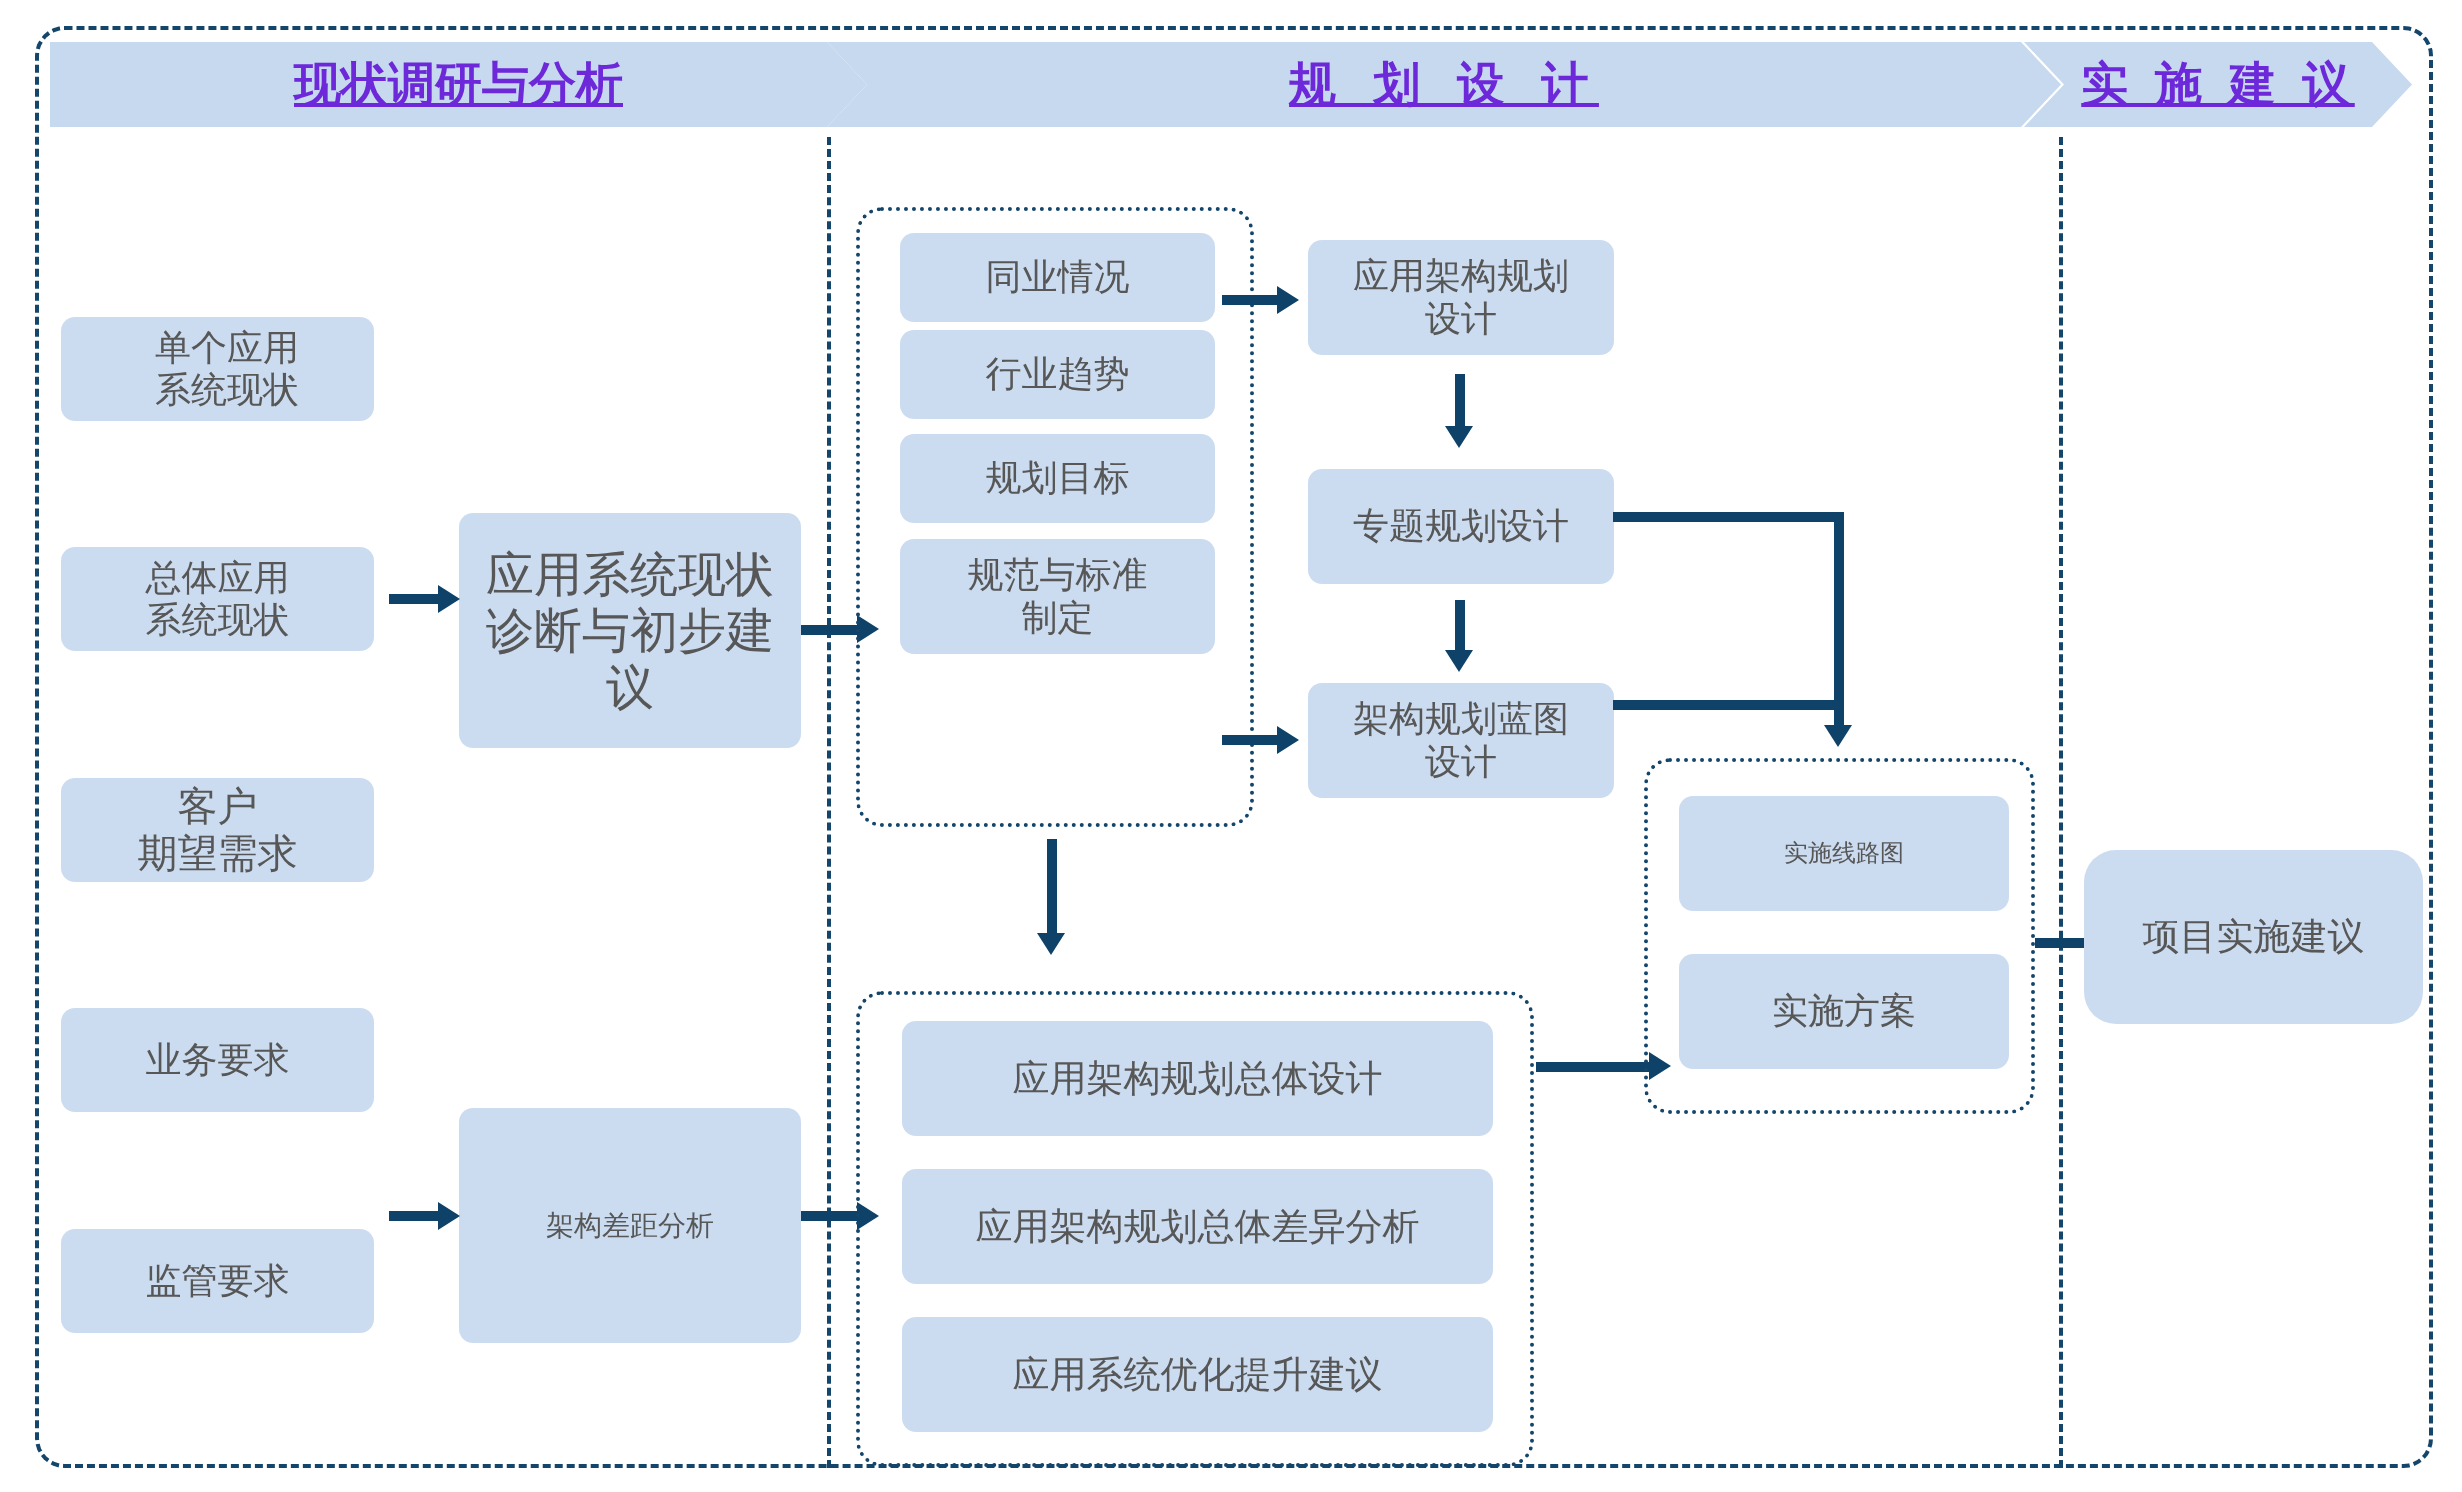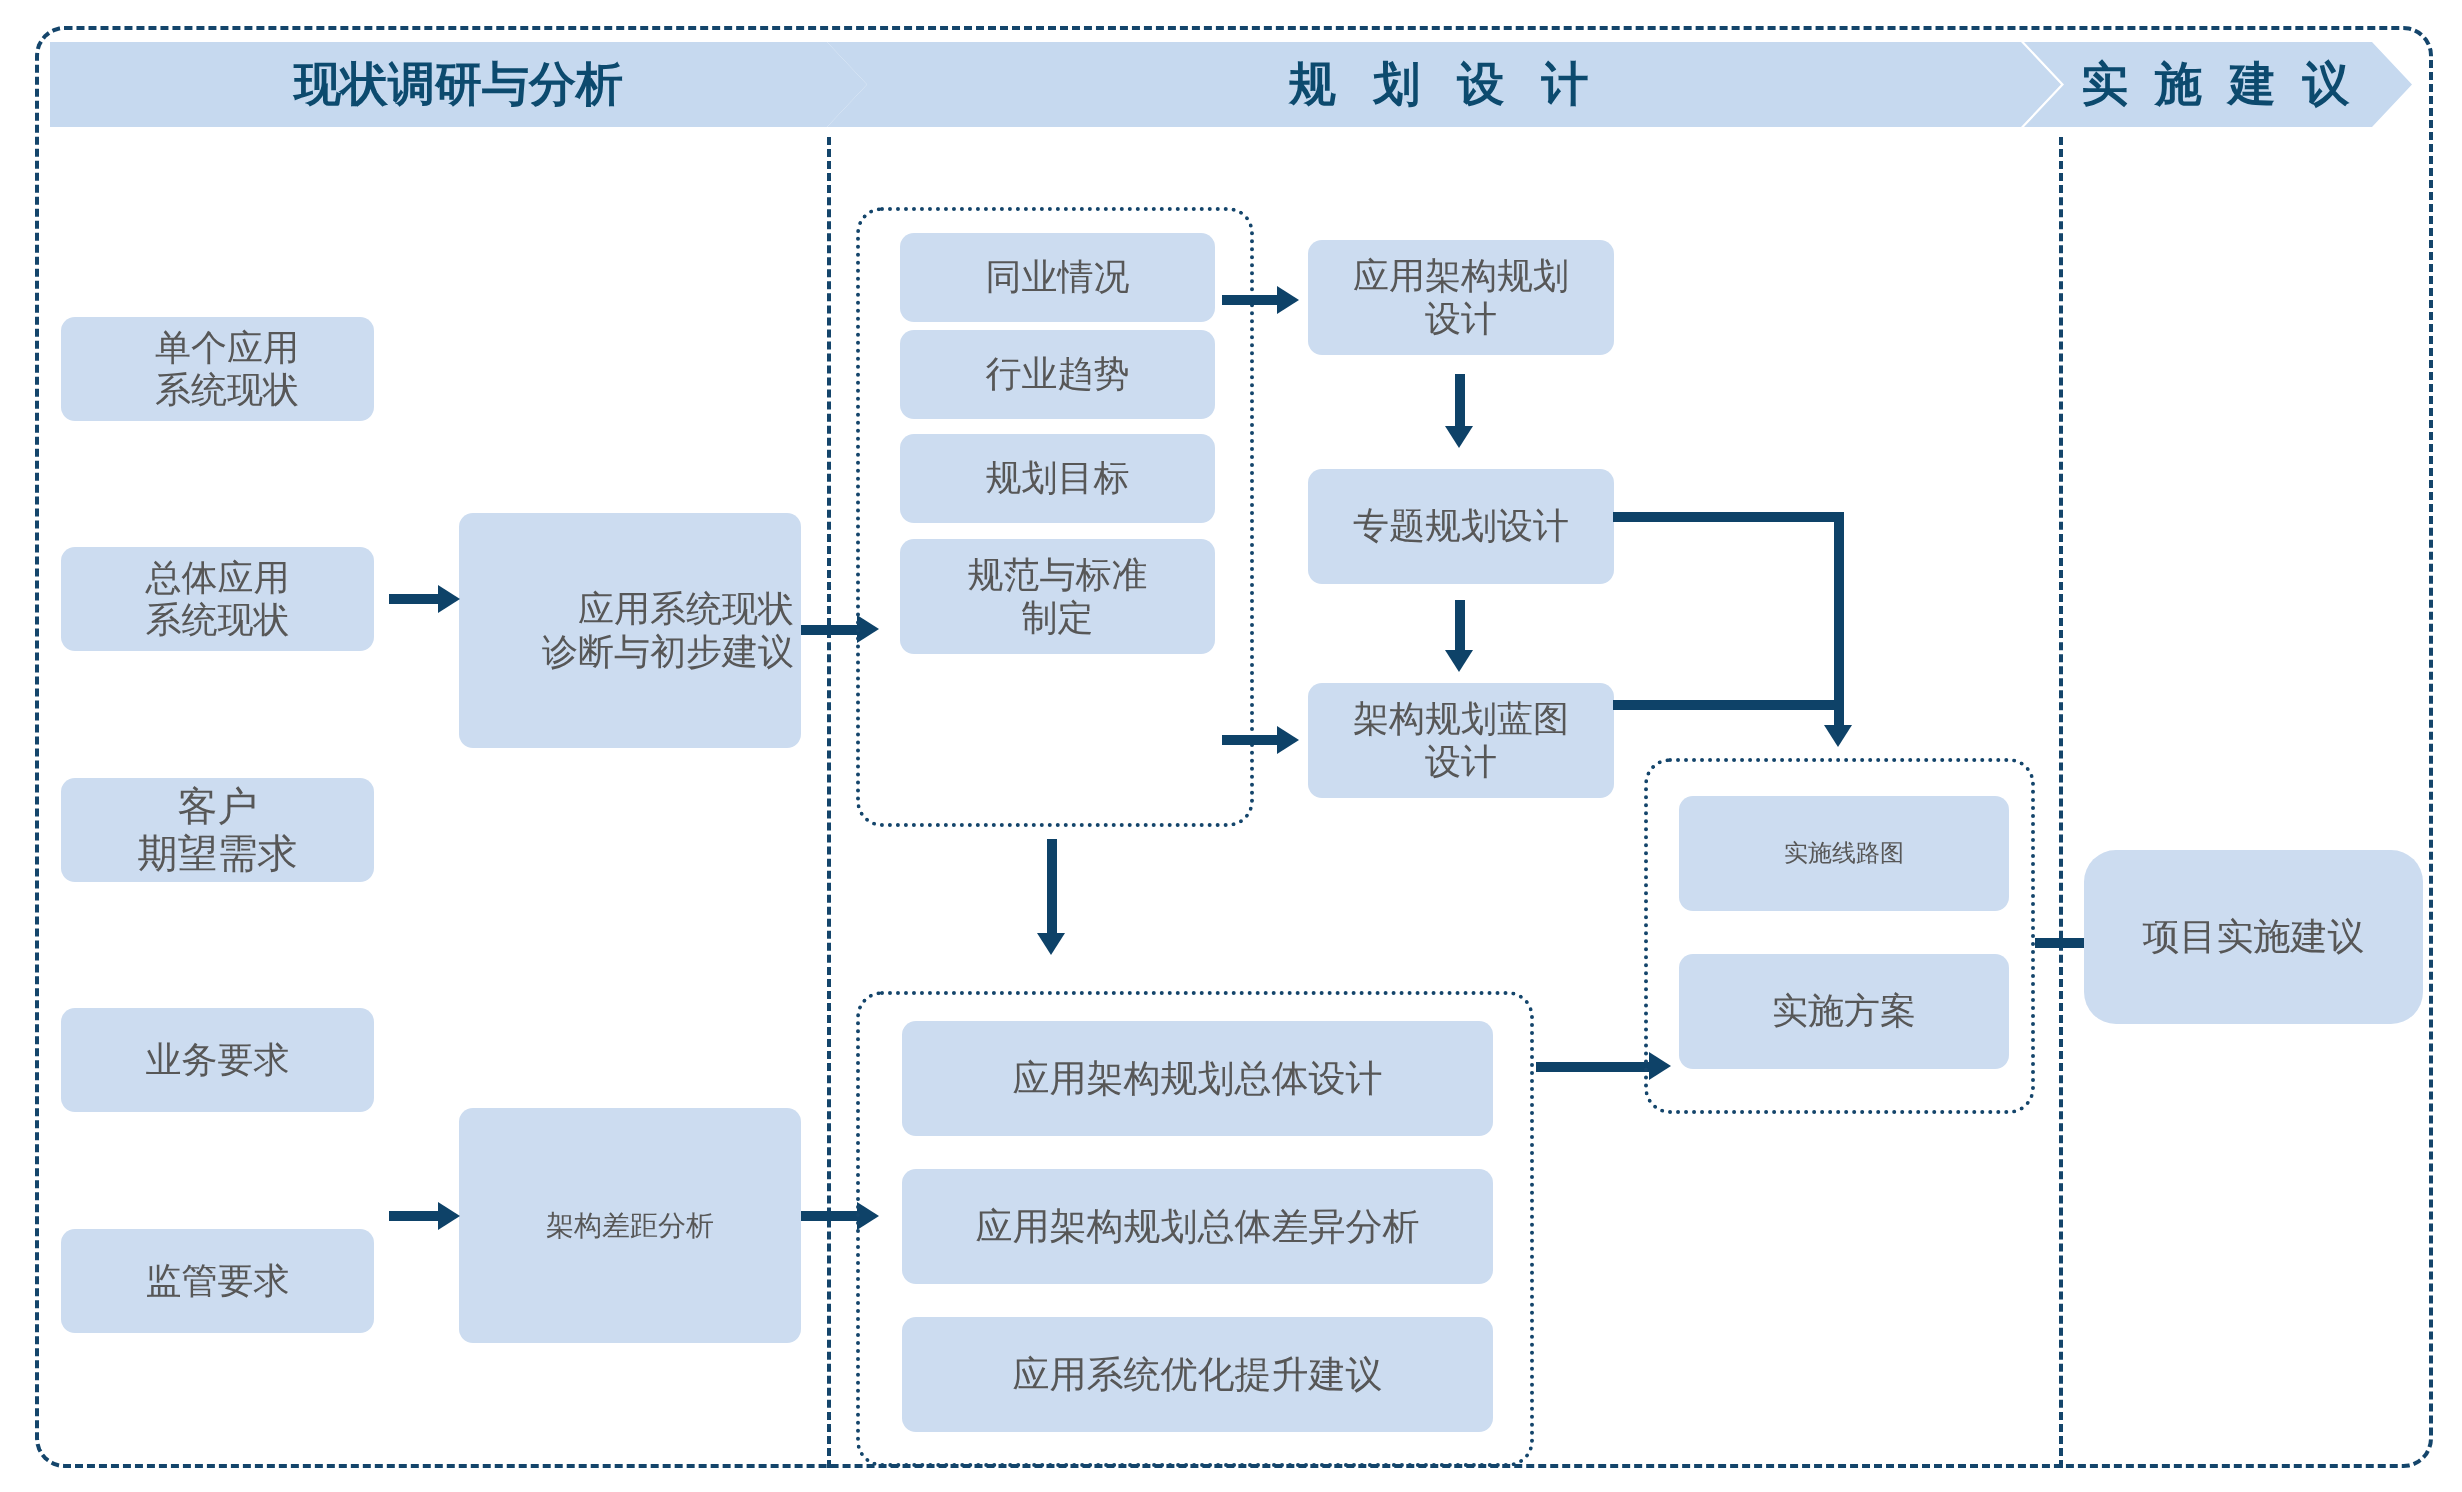--- a/index.html
+++ b/index.html
@@ -11,21 +11,21 @@
     position:absolute;left:35px;top:26px;width:2398px;height:1442px;
     border:4.3px dashed #14456b;border-radius:29.5px;box-sizing:border-box;
   }
   
   .v-divider{position:absolute;width:0;border-left:4.3px dashed #14456b;}
 
   
   .banner{
     position:absolute;height:85px;background:#c6d9ef;
     display:flex;align-items:center;justify-content:center;
-    color:#0c4a6e;font-weight:bold;white-space:nowrap;
+    color:#6d28d9;font-weight:bold;white-space:nowrap;text-decoration:underline;
   }
   .banner span{display:block;}
   .banner-1{clip-path:polygon(0 0, calc(100% - 40px) 0, 100% 50%, calc(100% - 40px) 100%, 0 100%);}
   .banner-2{clip-path:polygon(0 0, calc(100% - 40px) 0, 100% 50%, calc(100% - 40px) 100%, 0 100%, 40px 50%);}
   .banner-3{clip-path:polygon(0 0, calc(100% - 40px) 0, 100% 50%, calc(100% - 40px) 100%, 0 100%, 40px 50%);}
 
   
   .box{
     position:absolute;background:#ccdcf0;border-radius:14px;
     display:flex;align-items:center;justify-content:center;text-align:center;
@@ -85,21 +85,21 @@
   </div>
 
   <div class="box" style="left:61px;top:1008px;width:313px;height:104px;font-size:36px;">
     <span class="ln">业务要求</span>
   </div>
 
   <div class="box" style="left:61px;top:1229px;width:313px;height:104px;font-size:36px;">
     <span class="ln">监管要求</span>
   </div>
 
-  <div class="box" style="left:459px;top:513px;width:342px;height:235px;font-size:36px;flex-direction:column;align-items:flex-end;">
+  <div class="box" style="left:459px;top:513px;width:342px;height:235px;font-size:48px;flex-direction:column;">
     <span class="ln">应用系统现状</span>
     <span class="ln">诊断与初步建议</span>
   </div>
 
   <div class="box" style="left:459px;top:1108px;width:342px;height:235px;font-size:28px;">
     <span class="ln">架构差距分析</span>
   </div>
 
   <div class="hline" style="left:389px;top:594px;width:49px;"></div>
   <div class="arrow-r" style="left:438px;top:585px;"></div>

